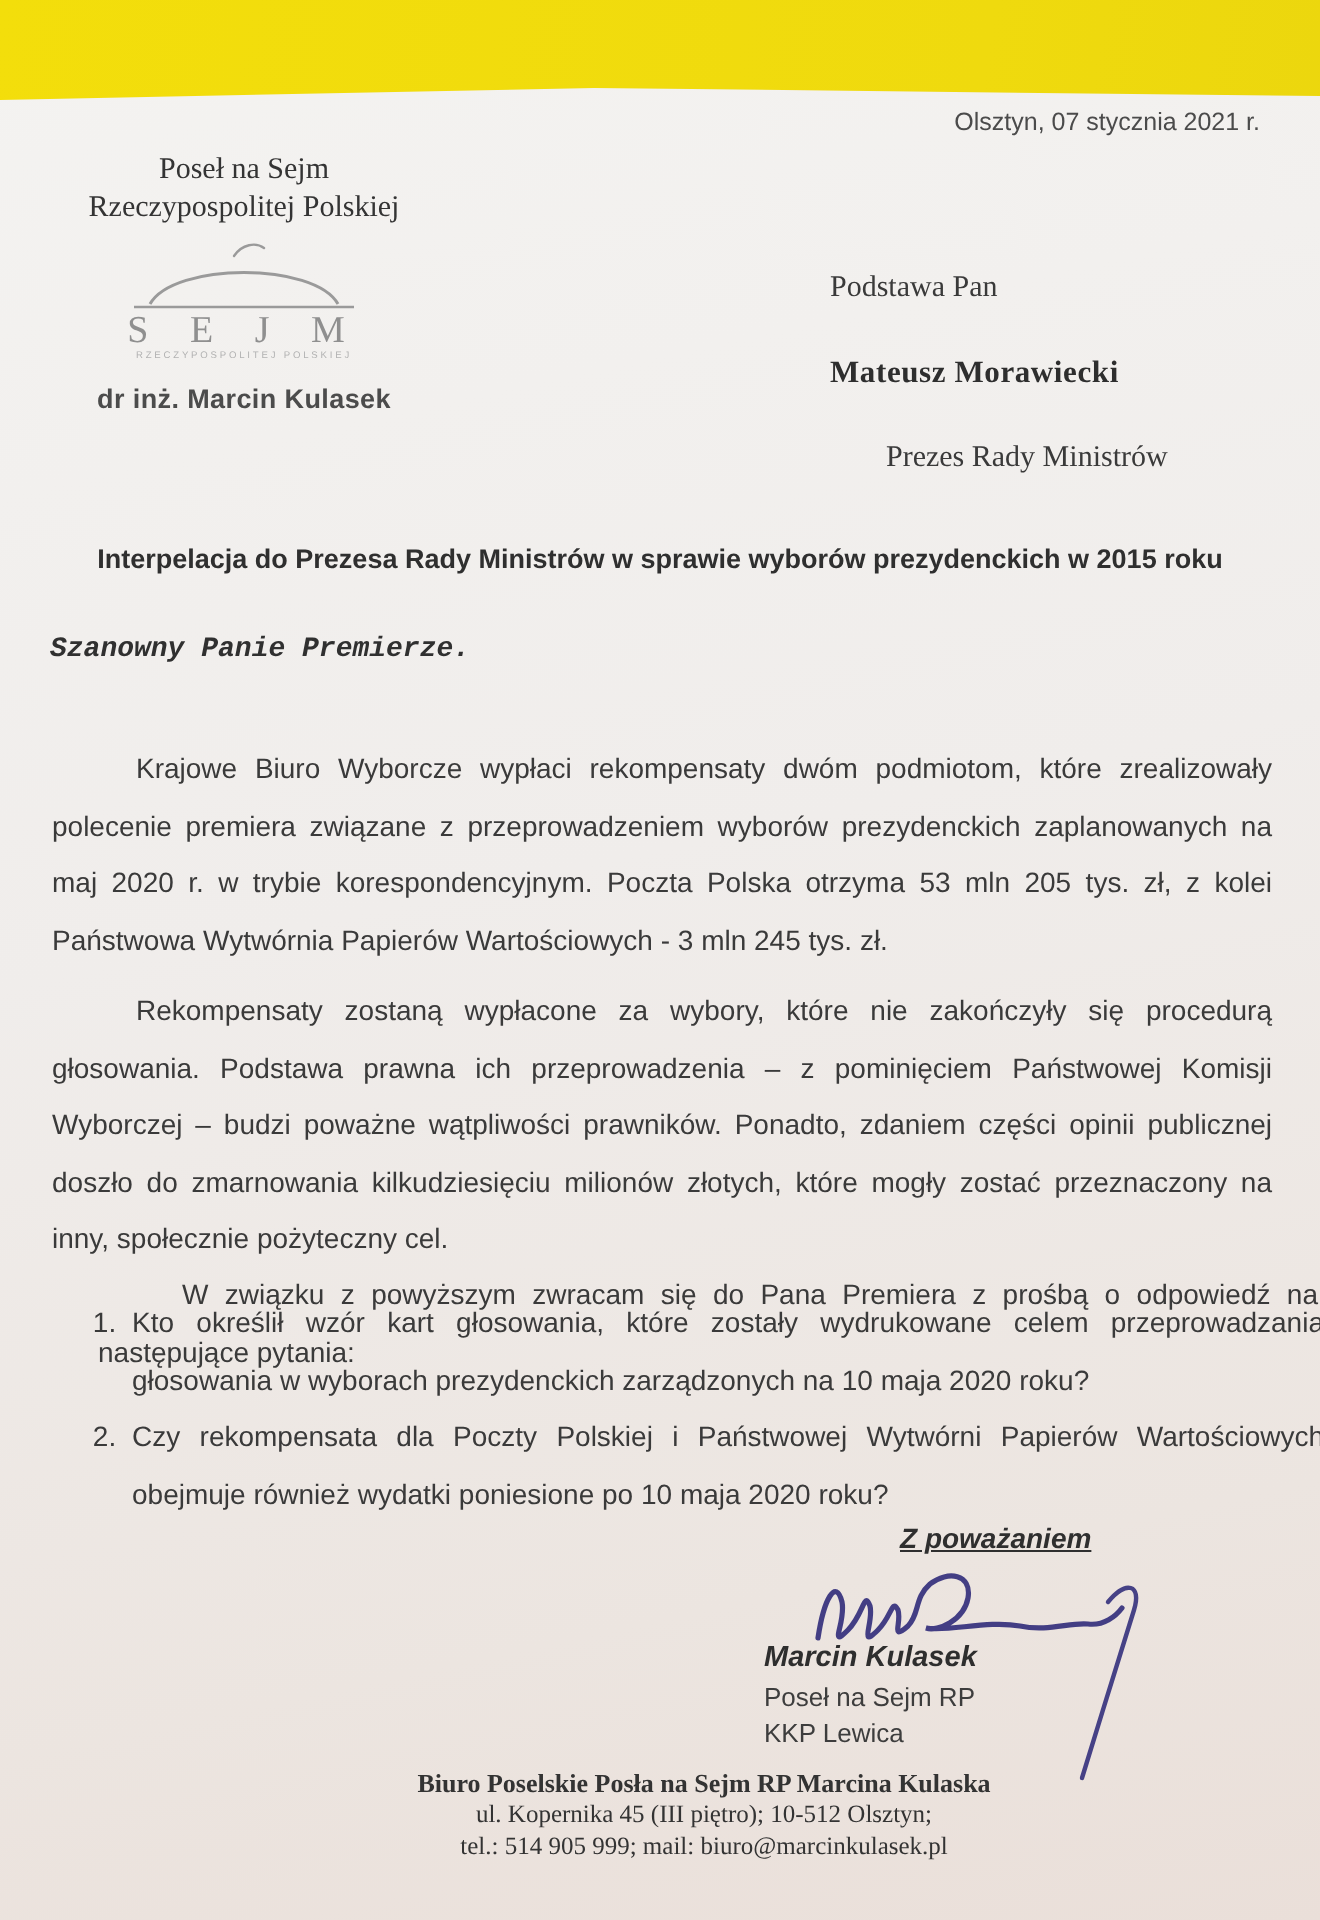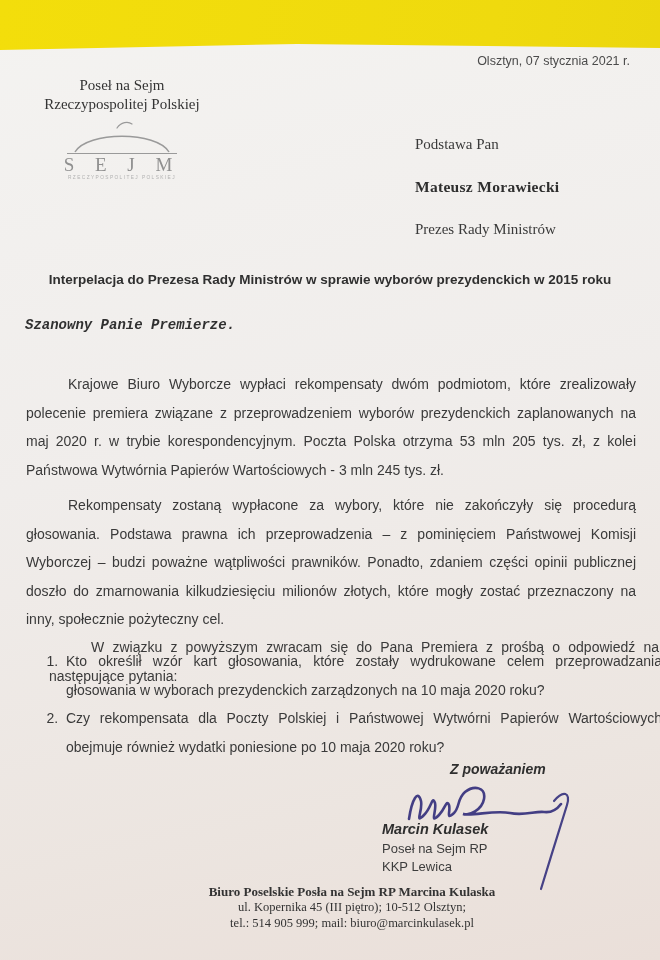--- a/index.html
+++ b/index.html
@@ -23,35 +23,35 @@
   
   .letterhead{left:16px;top:76px;width:212px;text-align:center;}
   .lh-serif{font-family:"Liberation Serif",serif;font-size:15px;color:#343434;line-height:19px;}
   .sejm-logo{margin:5px auto 0;display:block;}
   .sender{margin-top:9px;font-size:13.5px;font-weight:600;color:#4c4c4c;letter-spacing:.2px;}
   
   .addressee{left:415px;top:136px;font-family:"Liberation Serif",serif;font-size:15px;color:#3a3a3a;}
   .addr-line{position:absolute;white-space:nowrap;left:0;}
   .addr-1{top:0;}
   .addr-2{top:42px;font-weight:700;font-size:15.5px;letter-spacing:.3px;color:#2e2e2e;}
-  .addr-3{top:85px;}
+  .addr-3{top:85px;margin-left:28px;}
   
   .subject{left:0;right:0;top:272px;text-align:center;font-weight:700;font-size:13.5px;color:#2f2f2f;padding:0 36px;}
   
   .greeting{left:25px;top:317px;font-weight:700;font-style:italic;font-size:14px;color:#303030;font-family:Liberation Mono, monospace;}
   
   .para{left:26px;width:610px;font-size:14px;line-height:28.5px;text-align:justify;text-indent:42px;color:#3a3a3a;}
   .p1{top:356px;}
   .p2{top:477px;}
   .p3{top:619px;margin-left:23px;}
   .questions{left:38px;top:647px;width:600px;margin:0;padding:0 0 0 24px;
     font-size:14px;line-height:28.5px;color:#3a3a3a;}
   .questions li{text-align:justify;padding-left:4px;margin:0;}
   
-  .valediction{left:450px;top:761px;font-weight:700;font-style:italic;font-size:14px;color:#2f2f2f;}
+  .valediction{left:450px;top:761px;font-weight:700;font-style:italic;font-size:14px;color:#2f2f2f;text-decoration:underline;}
   .signature-svg{left:402px;top:777px;pointer-events:none;}
   .signer{left:382px;top:821px;width:200px;}
   .signer-name{font-weight:700;font-style:italic;font-size:14.5px;color:#2e2e2e;}
   .signer-title{margin-top:4px;font-size:13px;color:#3d3d3d;}
   .signer-club{margin-top:3px;font-size:13px;color:#3d3d3d;}
   
   .footer{left:0;right:0;top:884px;text-align:center;font-family:"Liberation Serif",serif;color:#333;padding-left:44px;}
   .footer-1{font-weight:700;font-size:13px;line-height:16px;}
   .footer-2,.footer-3{font-size:12.5px;line-height:15.5px;}
   .logo-sejm-text{font-family:"Liberation Serif",serif;}
@@ -67,20 +67,21 @@
     <div class="abs letterhead">
       <div class="lh-serif">Poseł na Sejm</div>
       <div class="lh-serif">Rzeczypospolitej  Polskiej</div>
       <svg class="sejm-logo" width="130" height="64" viewBox="0 0 130 64">
         <path d="M60 9 C64 3 71 2 75 5" fill="none" stroke="#9a9a9a" stroke-width="1.2" stroke-linecap="round"></path>
         <path d="M18 33 C30 12 100 12 112 33" fill="none" stroke="#9a9a9a" stroke-width="1.5"></path>
         <line x1="10" y1="34.5" x2="120" y2="34.5" stroke="#9a9a9a" stroke-width="1.2"></line>
         <text class="logo-sejm-text" x="65" y="52" text-anchor="middle" font-size="19" letter-spacing="8" fill="#8f8f8f">S E J M</text>
         <text x="65" y="60" text-anchor="middle" font-size="4.8" letter-spacing="1.4" fill="#b2b2b2">RZECZYPOSPOLITEJ POLSKIEJ</text>
       </svg>
+      <div class="sender">dr inż. Marcin Kulasek</div>
     </div>
 
     <div class="abs addressee">
       <div class="addr-line addr-1">Podstawa Pan</div>
       <div class="addr-line addr-2">Mateusz Morawiecki</div>
       <div class="addr-line addr-3">Prezes Rady Ministrów</div>
     </div>
 
     <div class="abs subject">Interpelacja do Prezesa Rady Ministrów w sprawie wyborów prezydenckich w 2015 roku</div>
 

